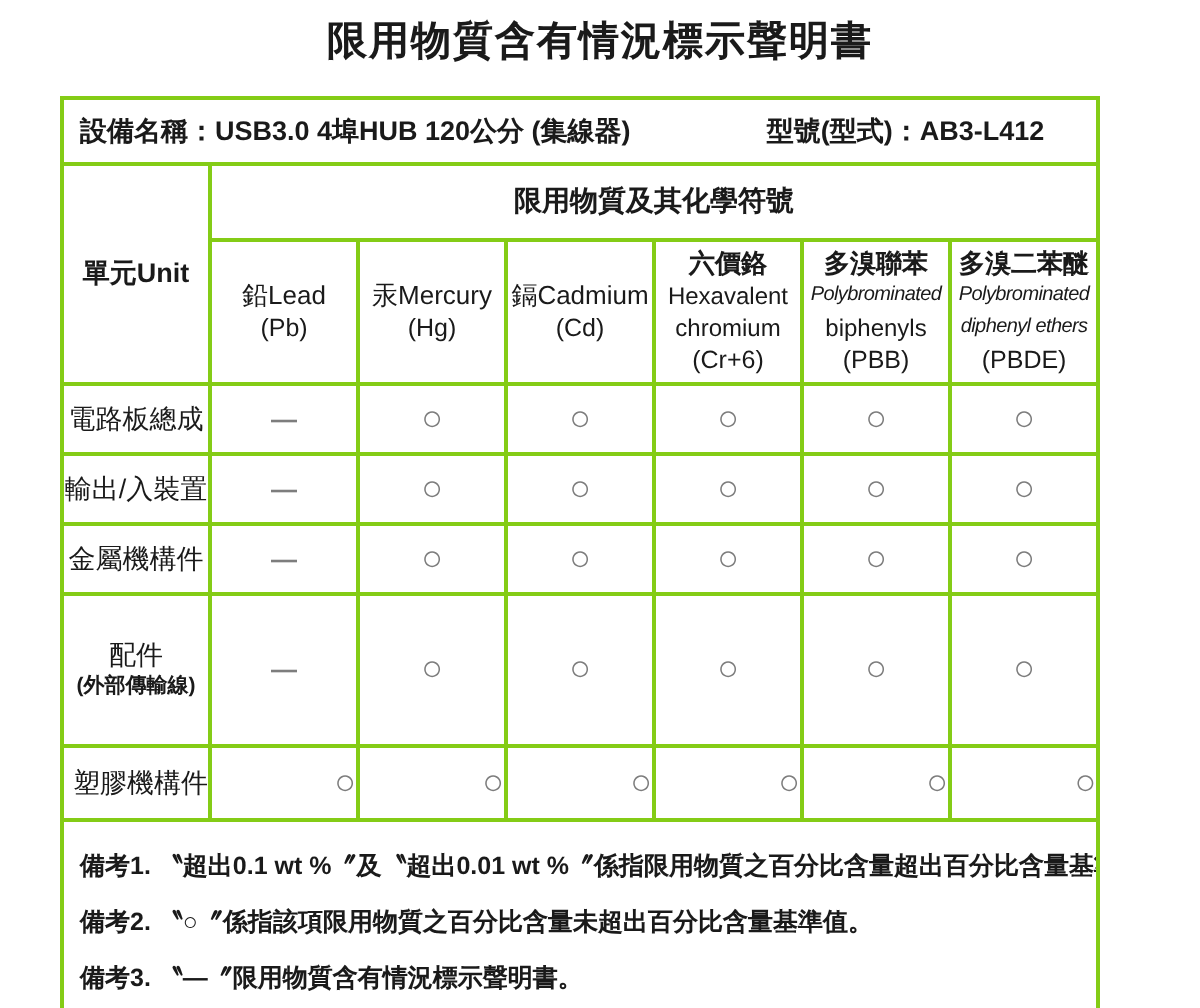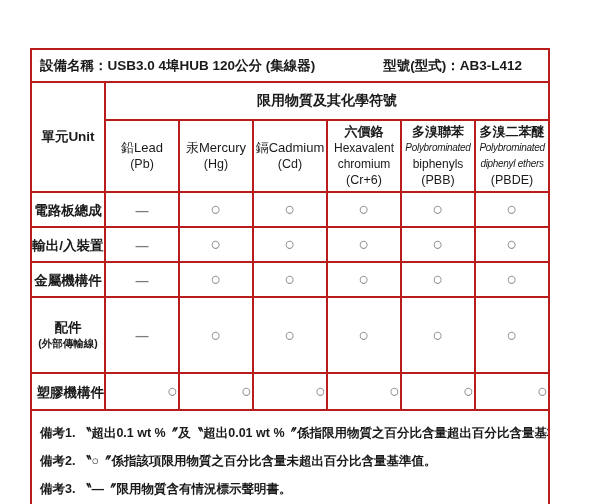--- a/index.html
+++ b/index.html
@@ -29,21 +29,21 @@
   }
   table.decl {
     position: absolute;
     left: 30px;
     top: 48px;
     width: 518px;
     border-collapse: collapse;
     table-layout: fixed;
   }
   table.decl td {
-    border: 2px solid #b91c1c;
+    border: 2px solid #84cc16;
     text-align: center;
     vertical-align: middle;
     padding: 0;
     overflow: hidden;
   }
   
   tr.device-row td { height: 31px; }
   .device-flex {
     display: flex;
     justify-content: space-between;
@@ -76,21 +76,21 @@
   .col-head .ln-cjk   { font-size: 13px; font-weight: 700; font-family: Liberation Serif, serif; }
   .col-head .ln-en    { font-size: 12px; }
   .col-head .ln-en-sm { font-size: 10px; letter-spacing: -0.3px; white-space: nowrap; font-style: italic; }
   .col-head .ln-sym   { font-size: 12.5px; }
   
   tr.data-row td { height: 33px; }
   tr.data-row.tall td { height: 74px; }
   tr.data-row.last td { height: 35px; text-align: right; }
   .row-label {
     font-size: 13.5px;
-    font-weight: 700;
+    font-weight: 400;
     line-height: 16px;
   }
   .row-sublabel {
     font-size: 10.5px;
     font-weight: 700;
     line-height: 14px;
     white-space: nowrap;
   }
   .mark { color: #7d7d7d; display: inline-block; }
   .mark-circle { font-size: 18px; line-height: 18px; }
@@ -111,20 +111,21 @@
     font-weight: 700;
     line-height: 15px;
     white-space: nowrap;
   }
 </style>
 </head>
 <body>
 
 <div class="page">
 
+  <h1 class="doc-title">限用物質含有情況標示聲明書</h1>
 
   <table class="decl">
     <colgroup>
       <col style="width:74px">
         <col style="width:74px">
         <col style="width:74px">
       <col style="width:74px">
         <col style="width:74px">
         <col style="width:74px">
       <col style="width:74px">

